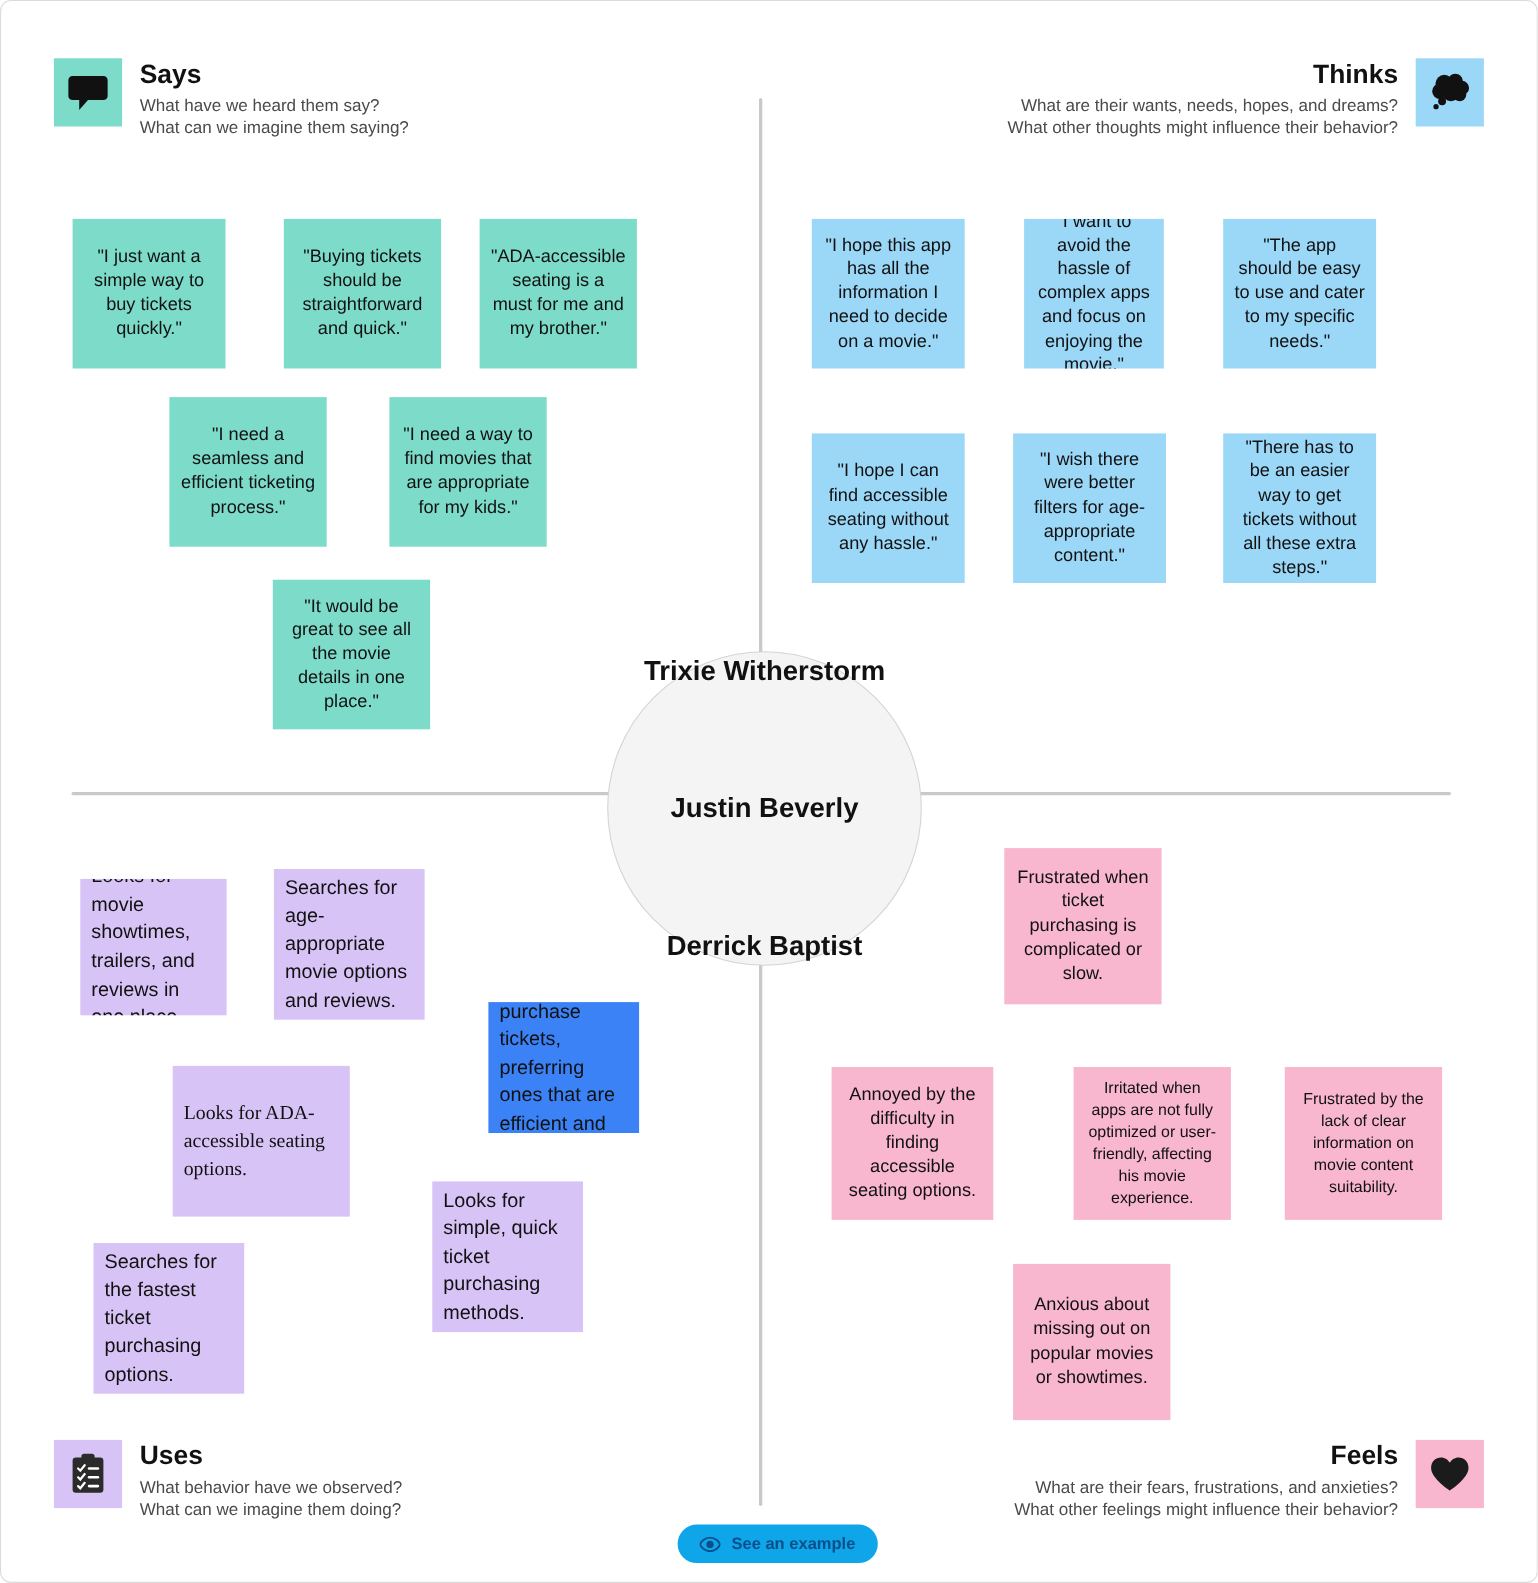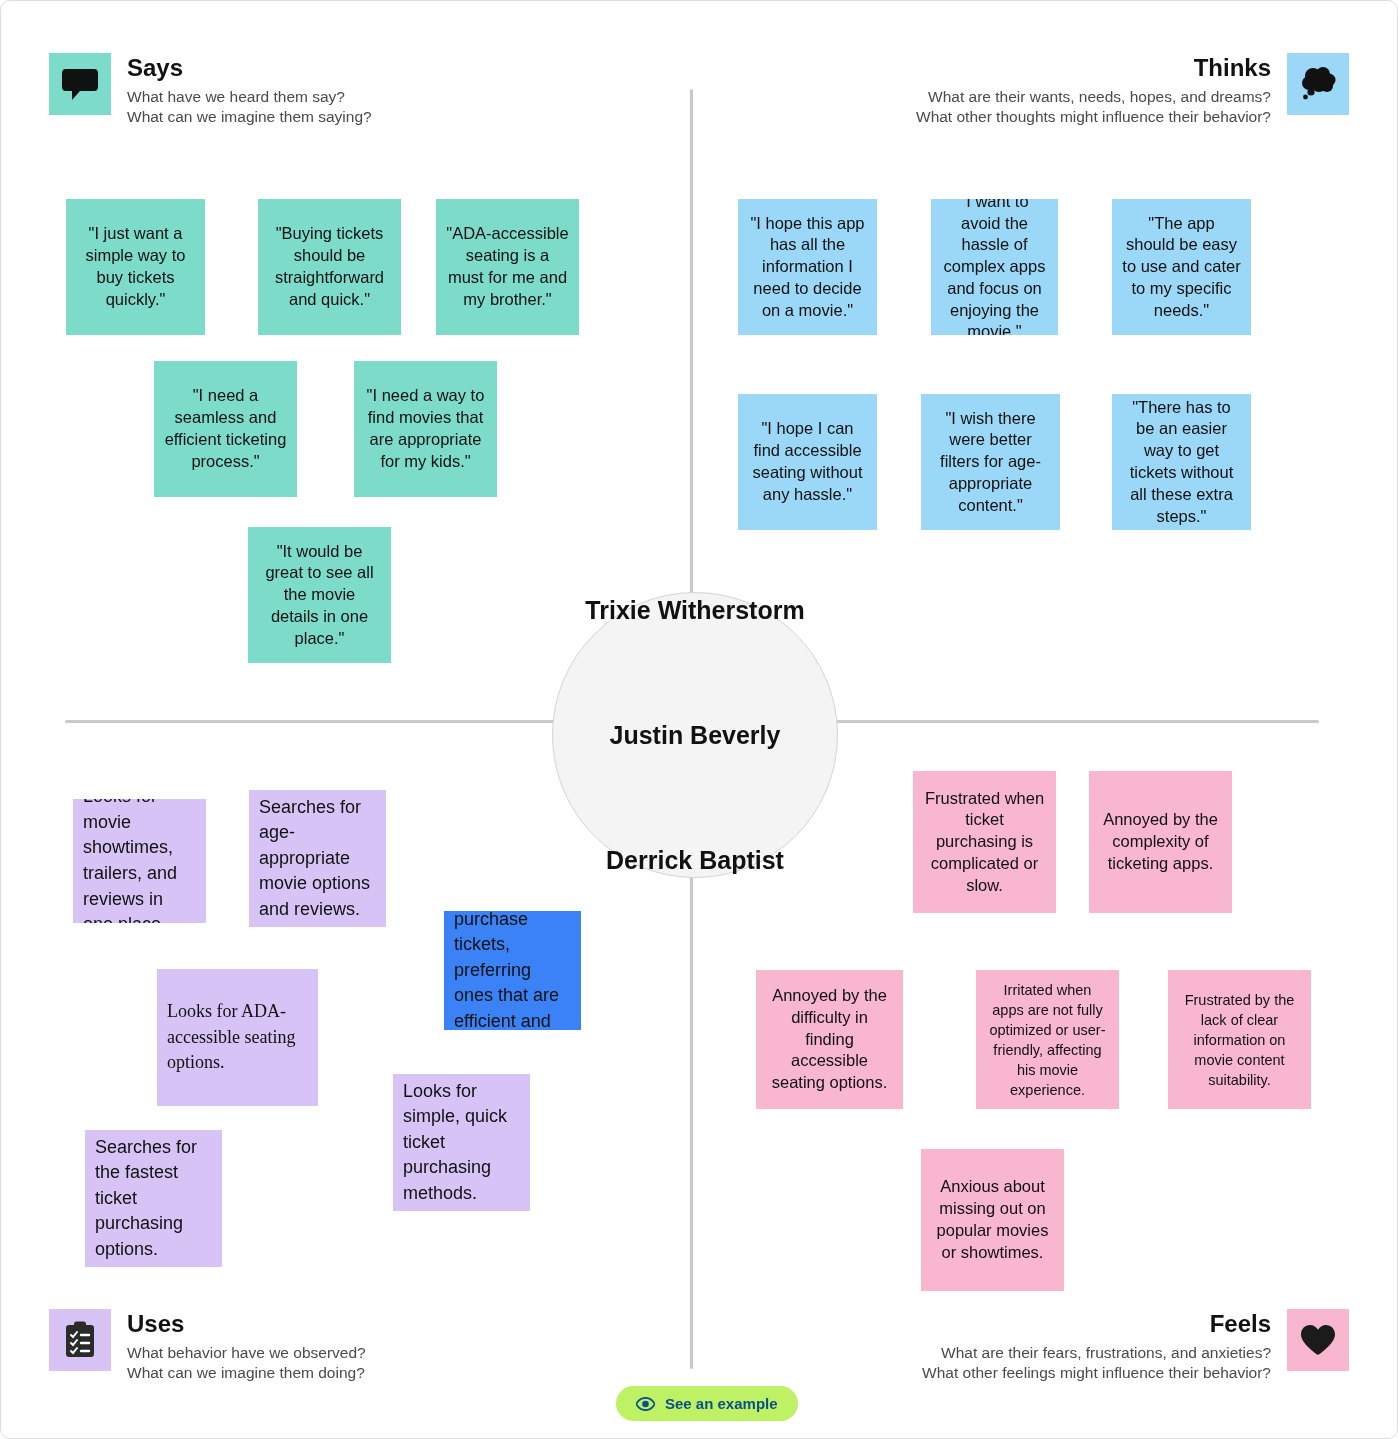--- a/index.html
+++ b/index.html
@@ -116,21 +116,21 @@
 
   
   .example-btn {
     position: absolute;
     left: 615px;
     top: 1385px;
     display: flex;
     align-items: center;
     gap: 10px;
     padding: 9px 20px;
-    background: #bef264;
+    background: #0ea5e9;
     border: none;
     border-radius: 20px;
     cursor: pointer;
     font-family: "Liberation Sans", sans-serif;
   }
   .example-btn .lbl {
     font-size: 15px;
     font-weight: bold;
     color: #0b4f8a;
   }
@@ -237,21 +237,20 @@
   <div class="note" style="left:1111px; top:393px; width:139px; height:136px; background:#9bd7f7;">"There has to be an easier way to get tickets without all these extra steps."</div>
 
   <div class="note left-text" style="left:72px;  top:798px;  width:133px; height:124px; background:#d8c3f7;"> Looks for movie showtimes, trailers, and reviews in one place.</div>
   <div class="note left-text" style="left:248px; top:789px;  width:137px; height:137px; background:#d8c3f7;"> Searches for age-appropriate movie options and reviews.</div>
   <div class="note left-text" style="left:156px; top:968px;  width:161px; height:137px; background:#d8c3f7;font-family:Liberation Serif, serif;"> Looks for ADA-accessible seating options.</div>
   <div class="note left-text" style="left:443px; top:910px;  width:137px; height:119px; background:#3b82f6;"> Uses apps to purchase tickets, preferring ones that are efficient and user-friendly.</div>
   <div class="note left-text" style="left:392px; top:1073px; width:137px; height:137px; background:#d8c3f7;"> Looks for simple, quick ticket purchasing methods.</div>
   <div class="note left-text" style="left:84px;  top:1129px; width:137px; height:137px; background:#d8c3f7;"> Searches for the fastest ticket purchasing options.</div>
 
   <div class="note" style="left:876px;  top:770px;  width:143px; height:142px; background:#f9b6cf;margin-left:36px;">Frustrated when ticket purchasing is complicated or slow.</div>
-  <div class="note" style="left:1088px; top:770px;  width:143px; height:142px; background:#f9b6cf;">Annoyed by the complexity of ticketing apps.</div>
   <div class="note" style="left:755px;  top:969px;  width:147px; height:139px; background:#f9b6cf;">Annoyed by the difficulty in finding accessible seating options.</div>
   <div class="note small" style="left:975px;  top:969px;  width:143px; height:139px; background:#f9b6cf;">Irritated when apps are not fully optimized or user-friendly, affecting his movie experience.</div>
   <div class="note small" style="left:1167px; top:969px;  width:143px; height:139px; background:#f9b6cf;">Frustrated by the lack of clear information on movie content suitability.</div>
   <div class="note" style="left:920px;  top:1148px; width:143px; height:142px; background:#f9b6cf;">Anxious about missing out on popular movies or showtimes.</div>
 
   <button class="example-btn">
     <span>
       <svg class="eye-icon" width="19" height="14" viewBox="0 0 19 14" xmlns="http://www.w3.org/2000/svg">
         <path d="M9.5 0.8 C 4.6 0.8 1.2 4.6 0.4 7 C 1.2 9.4 4.6 13.2 9.5 13.2 C 14.4 13.2 17.8 9.4 18.6 7 C 17.8 4.6 14.4 0.8 9.5 0.8 Z" fill="none" stroke="#0b4f8a" stroke-width="1.7"></path>
         <circle cx="9.5" cy="7" r="3.3" fill="#0b4f8a"></circle>

